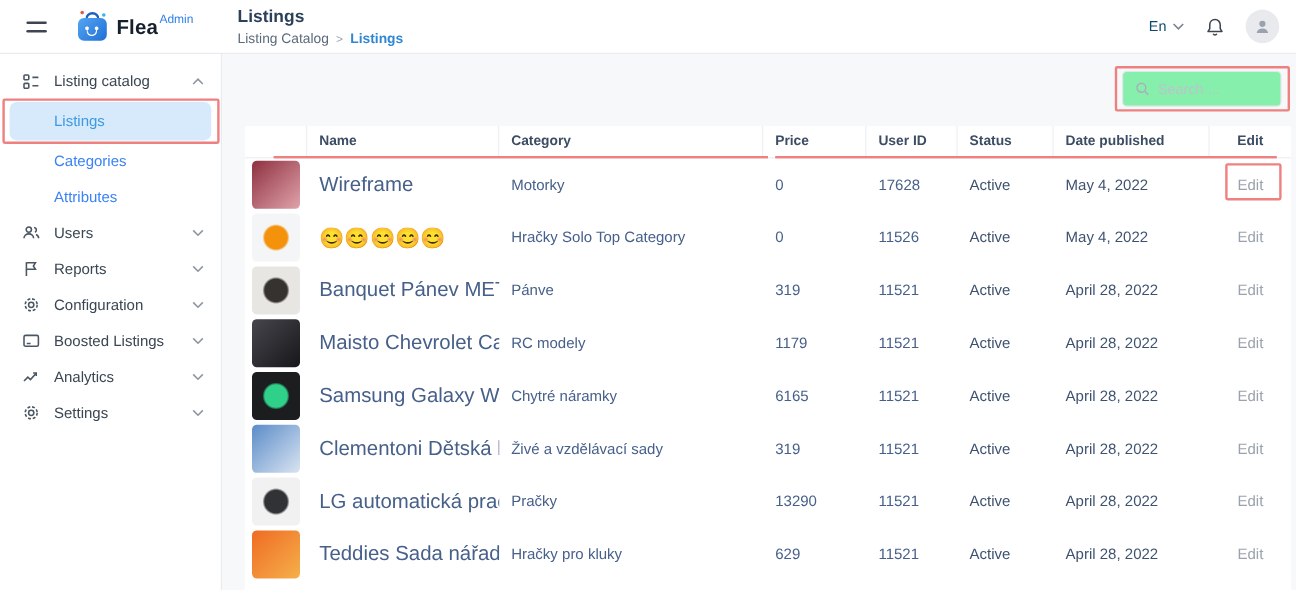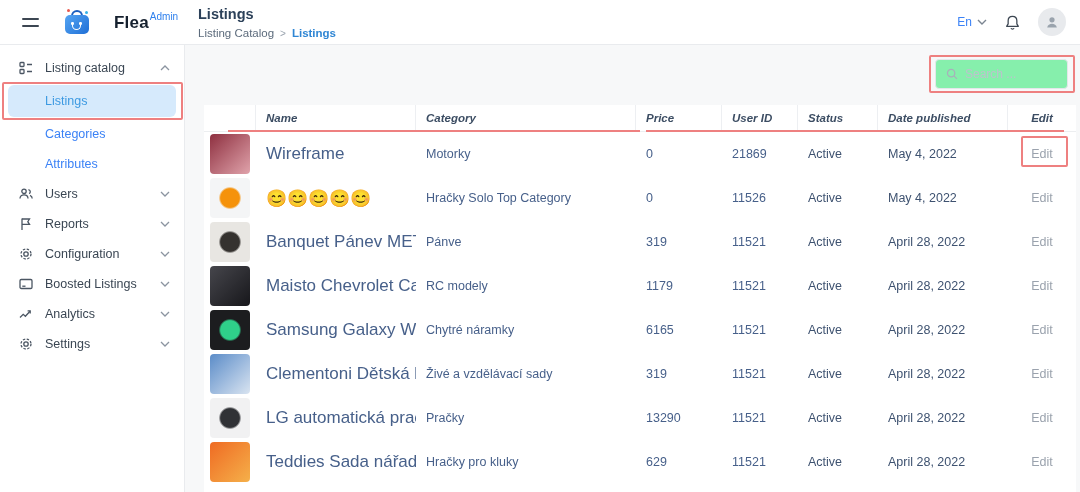--- a/index.html
+++ b/index.html
@@ -27,33 +27,33 @@
     background:linear-gradient(135deg,#55a5f3,#1f6fd6); }
   .bag .handle { position:absolute; left:6px; top:1px; width:12px; height:10px;
     border:2.5px solid #1b5fc0; border-bottom:none; border-radius:7px 7px 0 0; }
   .bag .eye { position:absolute; top:13px; width:2.5px; height:2.5px; background:#fff; border-radius:50%; }
   .bag .eye.l { left:6px; } .bag .eye.r { left:14px; }
   .bag .smile { position:absolute; left:7px; top:16px; width:9px; height:5px;
     border:1.6px solid #fff; border-top:none; border-radius:0 0 8px 8px; }
   .bag .dot { position:absolute; width:3px; height:3px; border-radius:50%; }
   .bag .d1 { background:#e8584d; left:2px; top:0; }
   .bag .d2 { background:#36b3e8; left:20px; top:2px; }
-  .brand-name { font-size:17px; font-weight:bold; color:#15202e; margin-left:23px; margin-top:4px; letter-spacing:.2px;}
+  .brand-name { font-size:17px; font-weight:bold; color:#15202e; margin-left:6px; margin-top:4px; letter-spacing:.2px;}
   .brand-suffix { font-size:10px; font-weight:normal; color:#2f80ed; margin-top:2px; margin-left:1px; }
 
   .pagehead { position:absolute; left:198px; top:6px; z-index:7; }
   .page-title { font-size:14.5px; font-weight:bold; color:#2c4159; }
   .breadcrumb { margin-top:5px; font-size:11.5px; display:flex; gap:6px; align-items:center; }
   .crumb-parent { color:#5c6b7c; }
   .crumb-sep { color:#9aa4af; font-size:10px; }
   .crumb-current { color:#2f86d4; font-weight:bold; }
 
   .top-right { margin-left:auto; display:flex; align-items:center; gap:17px; margin-right:14px; }
   .lang { display:flex; align-items:center; gap:5px; cursor:pointer; }
-  .lang-label { font-size:12px; color:#3b82f6; }
+  .lang-label { font-size:12px; color:#0c4a6e; }
   .bell { cursor:pointer; }
   .avatar { width:28px; height:28px; border-radius:50%; background:#e8eaed;
     display:flex; align-items:center; justify-content:center; cursor:pointer; }
 
   
   .sidebar {
     position:absolute; top:45px; left:0; bottom:0; width:185px;
     background:#fff; border-right:1px solid #e9ebee; z-index:5; padding-top:8px;
   }
   .nav-item { height:30px; display:flex; align-items:center; padding:0 14px 0 18px; cursor:pointer; }
@@ -81,21 +81,21 @@
 
   .table {
     position:absolute; left:204px; top:105px; width:872px; bottom:-10px;
     background:#fff; z-index:2;
   }
   .trow, .thead {
     display:grid;
     grid-template-columns:52px 160px 220px 86px 76px 80px 130px 1fr;
     align-items:center;
   }
-  .thead { height:27px; border-bottom:1px solid #eceef0;font-style:italic; }
+  .thead { height:27px; border-bottom:1px solid #eceef0; }
   .thead .hcell {
     font-size:11.5px; font-weight:bold; color:#3c4d63;
     padding-left:10px; height:100%; display:flex; align-items:center;
     border-right:1px solid #edeff2;
   }
   .thead .hcell:first-child { border-right:1px solid #edeff2; }
   .thead .hcell:last-child { border-right:none; justify-content:center; padding-left:0; }
   .trow { height:44px; }
   .cell { font-size:17px; color:#47608a; padding-left:10px; white-space:nowrap; overflow:hidden; }
   .cell.small { font-size:12.5px; }
@@ -273,21 +273,21 @@
     <div class="hcell">Edit</div>
   </div>
 
   <div class="trow">
     <div class="thumb-cell">
         <div class="thumb" style="background: linear-gradient(135deg, rgb(142, 48, 64), rgb(224, 163, 171));"></div>
       </div>
     <div class="cell">Wireframe</div>
     <div class="cell small">Motorky</div>
     <div class="cell small">0</div>
-    <div class="cell small">21869</div>
+    <div class="cell small">17628</div>
     <div class="cell status">Active</div>
     <div class="cell date">May 4, 2022</div>
     <div class="cell edit">Edit</div>
   </div>
 
   <div class="trow">
     <div class="thumb-cell">
         <div class="thumb" style="background: radial-gradient(circle, rgb(245, 146, 11) 0px, rgb(245, 146, 11) 33%, rgb(244, 245, 246) 40%);"></div>
       </div>
     <div class="cell">😊😊😊😊😊</div>

